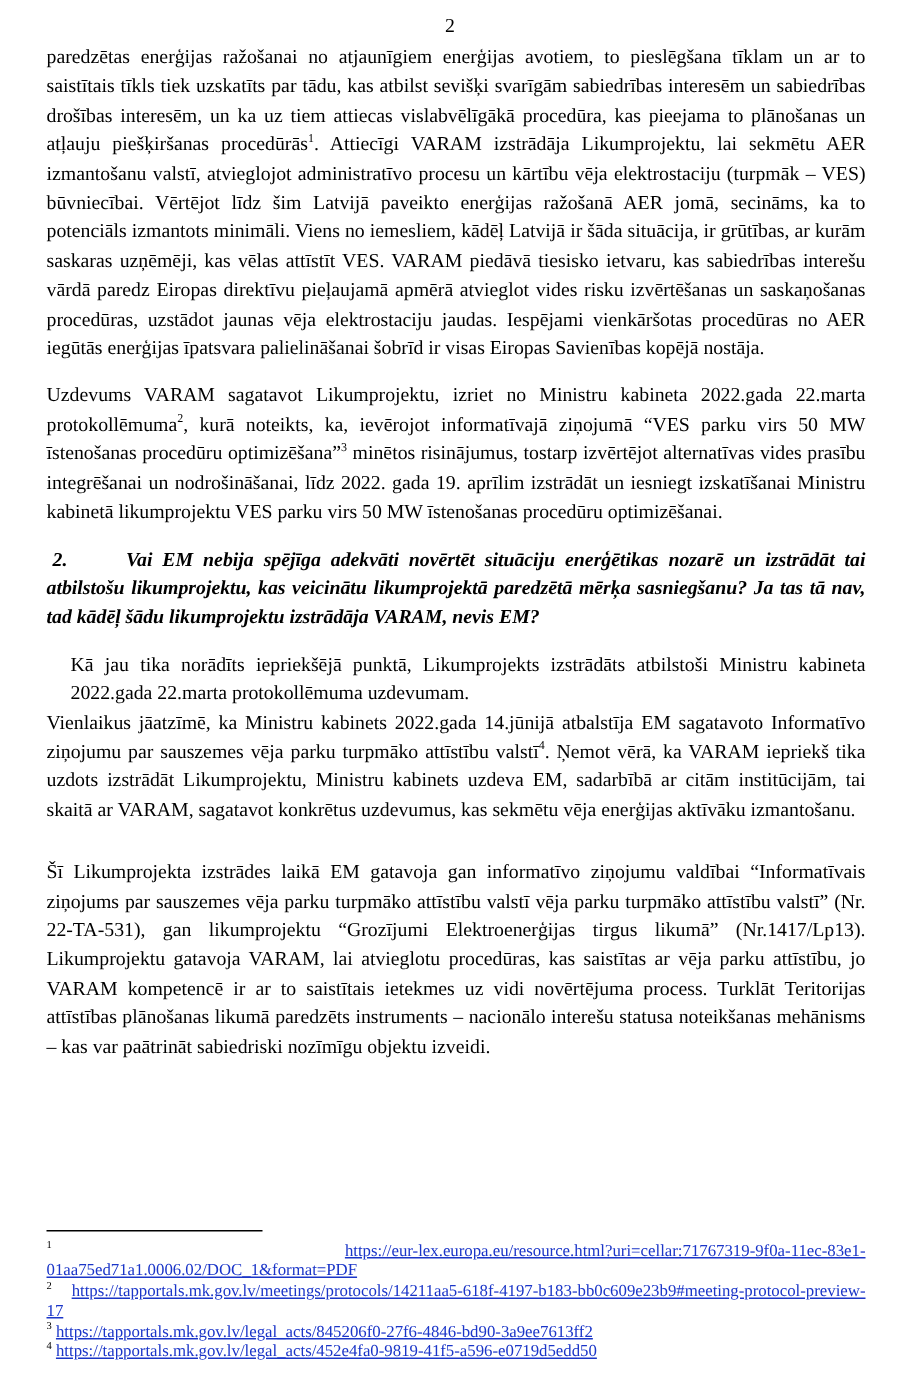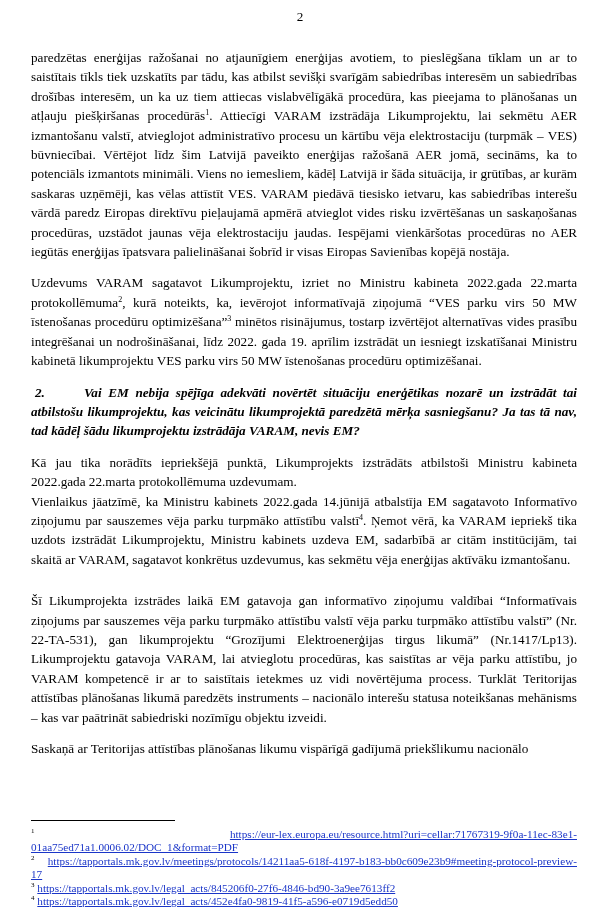--- a/index.html
+++ b/index.html
@@ -6,24 +6,24 @@
   body { width: 600px; height: 923px; overflow: hidden; position: relative; }
   .page {
     position: absolute; left: 0; top: 0; width: 600px; height: 923px;
     font-family: "Liberation Serif", "DejaVu Serif", serif;
     color: #000; font-size: 13.2px; line-height: 19.4px;
   }
   .page-number {
     position: absolute; top: 7px; left: 0; width: 600px; text-align: center;
     font-size: 13.2px;
   }
-  .body-text { position: absolute; left: 31px; width: 546px; top: 48px; }
+  .body-text { position: absolute; left: 31px; width: 546px; top: 28px; }
   p { margin: 0; text-align: justify; text-align-last: left; }
   .para { margin-bottom: 12px; }
-  .para.tight { margin-bottom: 0; }
+  .para.tight { margin-bottom: 0; margin-left: 16px; }
   .question { font-style: italic; margin-bottom: 12px; font-weight: bold; }
   .question .num { display: inline-block; width: 53px; }
   .question .num.indent { padding-left: 4px; width: 49px; }
   sup { font-size: 8px; line-height: 0; vertical-align: super; }
   .footnotes { position: absolute; left: 31px; top: 820px; width: 546px; font-size: 11.2px; line-height: 13.4px; }
   .fn-rule { width: 144px; border-top: 1px solid #000; margin-bottom: 7px; }
   .fn { margin: 0; }
   .fn sup { font-size: 7px; }
   .fn a { color: #1a35c8; text-decoration: underline; }
 </style>
@@ -40,21 +40,20 @@
 
     <p class="question"><span class="num indent">2.</span><span>Vai EM nebija spējīga adekvāti novērtēt situāciju enerģētikas nozarē un izstrādāt tai atbilstošu likumprojektu, kas veicinātu likumprojektā paredzētā mērķa sasniegšanu? Ja tas tā nav, tad kādēļ šādu likumprojektu izstrādāja VARAM, nevis EM?</span></p>
 
     <p class="para tight">Kā jau tika norādīts iepriekšējā punktā, Likumprojekts izstrādāts atbilstoši Ministru kabineta 2022.gada 22.marta protokollēmuma uzdevumam.</p>
 
     <p class="para"><span>Vienlaikus jāatzīmē, ka Ministru kabinets 2022.gada 14.jūnijā atbalstīja EM sagatavoto Informatīvo ziņojumu par sauszemes vēja parku turpmāko attīstību valstī</span><sup>4</sup><span>. Ņemot vērā, ka VARAM iepriekš tika uzdots izstrādāt Likumprojektu, Ministru kabinets uzdeva EM, sadarbībā ar citām institūcijām, tai skaitā ar VARAM, sagatavot konkrētus uzdevumus, kas sekmētu vēja enerģijas aktīvāku izmantošanu.</span></p>
 
     <p class="para" style="margin-top:22px;">Šī Likumprojekta izstrādes laikā EM gatavoja gan informatīvo ziņojumu valdībai “Informatīvais ziņojums par sauszemes vēja parku turpmāko attīstību valstī vēja parku turpmāko attīstību valstī” (Nr. 22-TA-531), gan likumprojektu “Grozījumi Elektroenerģijas tirgus likumā” (Nr.1417/Lp13). Likumprojektu gatavoja VARAM, lai atvieglotu procedūras, kas saistītas ar vēja parku attīstību, jo VARAM kompetencē ir ar to saistītais ietekmes uz vidi novērtējuma process. Turklāt Teritorijas attīstības plānošanas likumā paredzēts instruments – nacionālo interešu statusa noteikšanas mehānisms – kas var paātrināt sabiedriski nozīmīgu objektu izveidi.</p>
 
 
-    <p class="para">Saskaņā ar Teritorijas attīstības plānošanas likumu vispārīgā gadījumā priekšlikumu nacionālo</p>
   </div>
 
   <div class="footnotes">
     <div class="fn-rule"></div>
     <p class="fn"><sup>1</sup> <a>https://eur-lex.europa.eu/resource.html?uri=cellar:71767319-9f0a-11ec-83e1-01aa75ed71a1.0006.02/DOC_1&amp;format=PDF</a></p>
     <p class="fn"><sup>2</sup> <a>https://tapportals.mk.gov.lv/meetings/protocols/14211aa5-618f-4197-b183-bb0c609e23b9#meeting-protocol-preview-17</a></p>
     <p class="fn"><sup>3</sup> <a>https://tapportals.mk.gov.lv/legal_acts/845206f0-27f6-4846-bd90-3a9ee7613ff2</a></p>
     <p class="fn"><sup>4</sup> <a>https://tapportals.mk.gov.lv/legal_acts/452e4fa0-9819-41f5-a596-e0719d5edd50</a></p>
   </div>
 </div>

